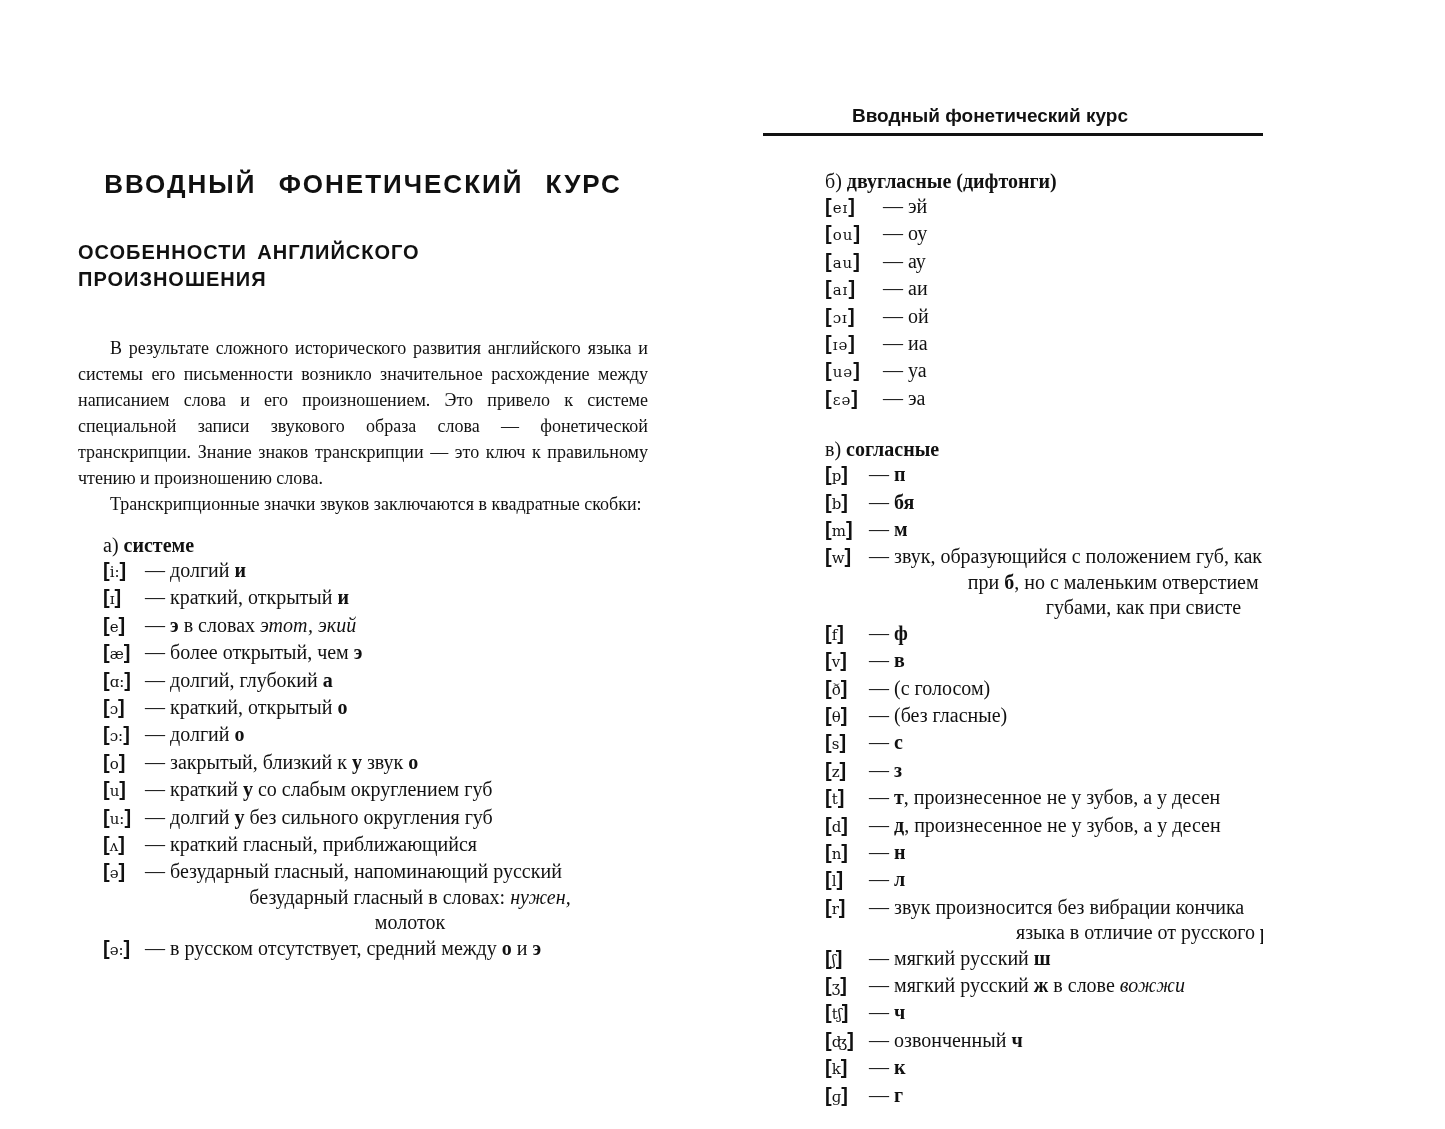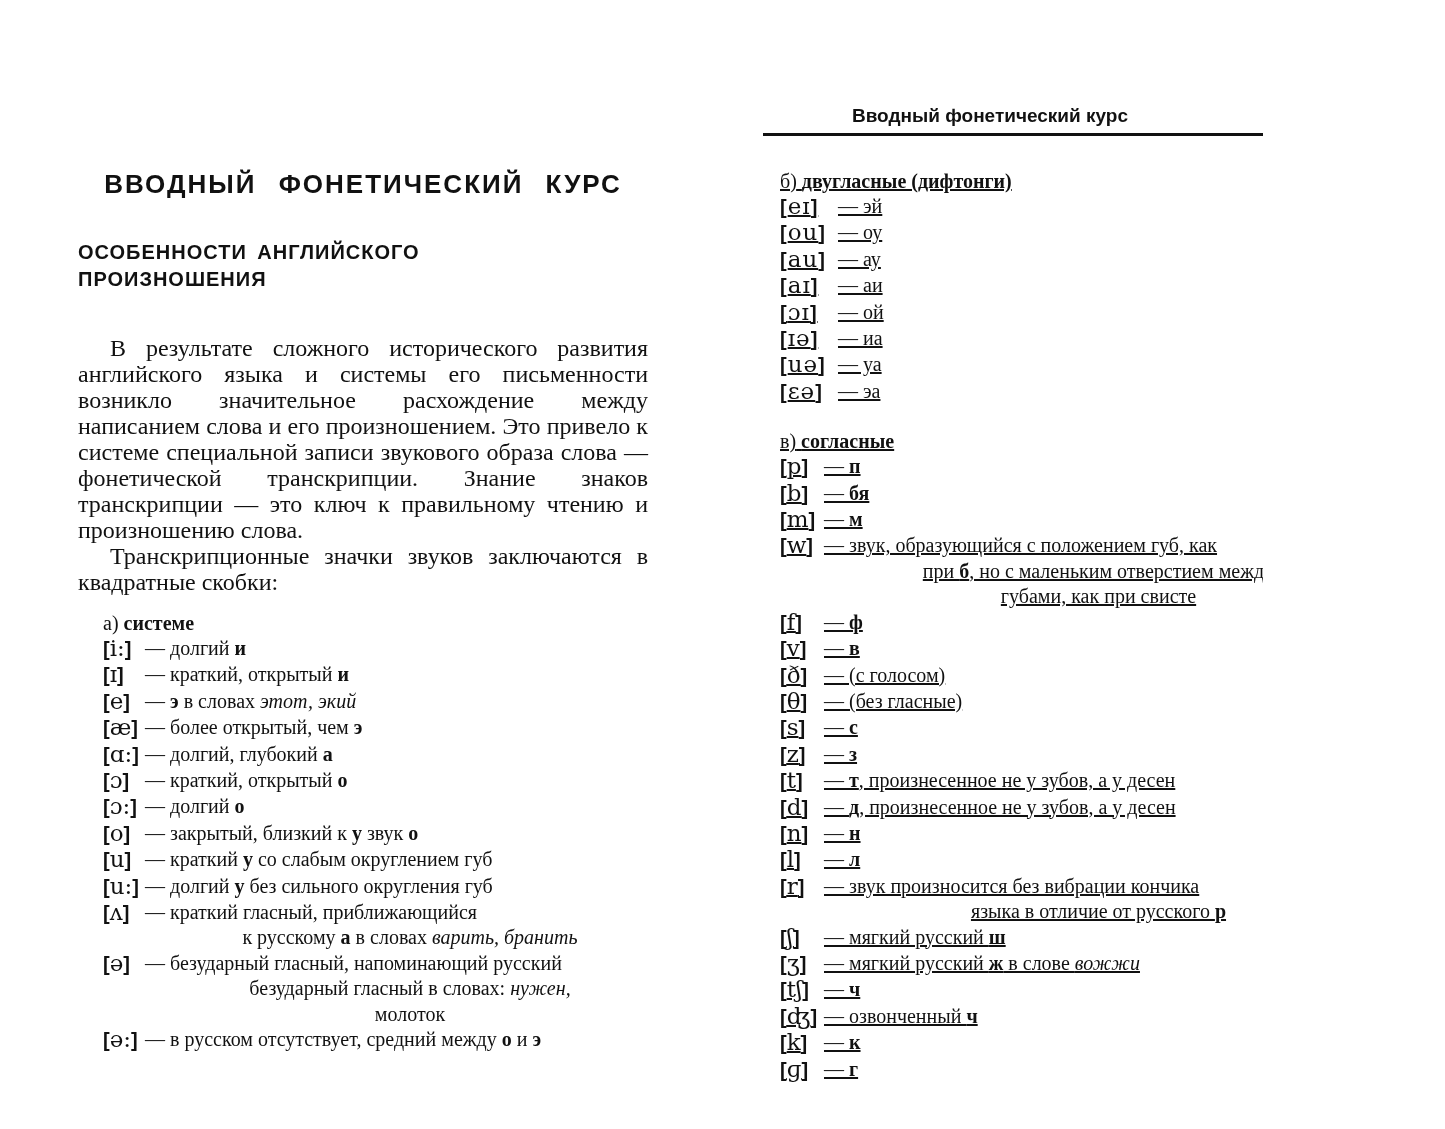--- a/index.html
+++ b/index.html
@@ -37,40 +37,40 @@
   }
   .rh-num {
     position:absolute; left:1331px; top:101px; width:48px;
     text-align:center;
     font-family:"Liberation Sans", sans-serif;
     font-weight:bold; font-size:23px; line-height:28px;
   }
 
   
   .col-left  { position:absolute; left:78px;  top:162px; width:570px; }
-  .col-right { position:absolute; left:780px; top:168px; width:566px;text-decoration:underline; }
+  .col-right { position:absolute; left:825px; top:168px; width:566px; }
 
   .doc-title {
     margin:6px 0 0 0;
     text-align:center;
     font-family:"Liberation Sans", sans-serif;
     font-weight:bold; font-size:26px; line-height:32px;
     letter-spacing:2px; word-spacing:13px;
     white-space:nowrap;
   }
   .doc-subtitle {
     margin:39px 0 0 0;
     text-align:left;
     font-family:"Liberation Sans", sans-serif;
     font-weight:bold; font-size:20px; line-height:27px;
     letter-spacing:1px; word-spacing:4px;
   }
   .body-p {
     margin:0; text-align:justify; text-indent:32px;
-    font-size:24px; line-height:26px;
+    font-size:18px; line-height:26px;
   }
   .body-p.first { margin-top:42px; }
 
   .sec-head {
     margin:15px 0 0 25px;
     font-size:20px; line-height:26px;
   }
   .col-right .sec-head { margin:0; }
   .sec-head b { font-weight:bold; }
 
@@ -82,21 +82,21 @@
     flex:0 0 42px;
     font-size:20px; line-height:25.4px;
     white-space:nowrap;
   }
   .list-b .ph-sym { flex-basis:58px; letter-spacing:1px; }
   .list-c .ph-sym { flex-basis:44px; }
   .ph-sym .br {
     font-family:"Liberation Sans", sans-serif;
     font-weight:bold;
   }
-  .ph-sym .sg { font-family:"DejaVu Serif","DejaVu Sans",serif; font-size:23px; }
+  .ph-sym .sg { font-family:"DejaVu Serif","DejaVu Sans",serif; font-size:15px; }
   .ph-desc { flex:1 1 auto; font-size:20px; line-height:25.4px; }
   .ph-line { display:block; white-space:nowrap; }
   .ph-line.cont { padding-left:27px;text-align:center; }
 
   .gap-b-c { height:23px; }
 </style>
 </head>
 <body>
 
 <div class="page">
@@ -178,21 +178,20 @@
         <div class="ph-row">
           <span class="ph-sym"><b class="br">[</b><span class="sg">u:</span><b class="br">]</b></span>
           <span class="ph-desc">
             <span class="ph-line">— долгий <b>у</b> без сильного округления губ</span>
           </span>
         </div>
         <div class="ph-row">
           <span class="ph-sym"><b class="br">[</b><span class="sg">ʌ</span><b class="br">]</b></span>
           <span class="ph-desc">
             <span class="ph-line">— краткий гласный, приближающийся</span>
-            <span class="ph-line cont">к русскому <b>а</b> в словах <i>варить, бранить</i></span>
           </span>
         </div>
         <div class="ph-row">
           <span class="ph-sym"><b class="br">[</b><span class="sg">ə</span><b class="br">]</b></span>
           <span class="ph-desc">
             <span class="ph-line">— безударный гласный, напоминающий русский</span>
             <span class="ph-line cont">безударный гласный в словах: <i>нужен,</i></span>
             <span class="ph-line cont">молоток</span>
           </span>
         </div>

